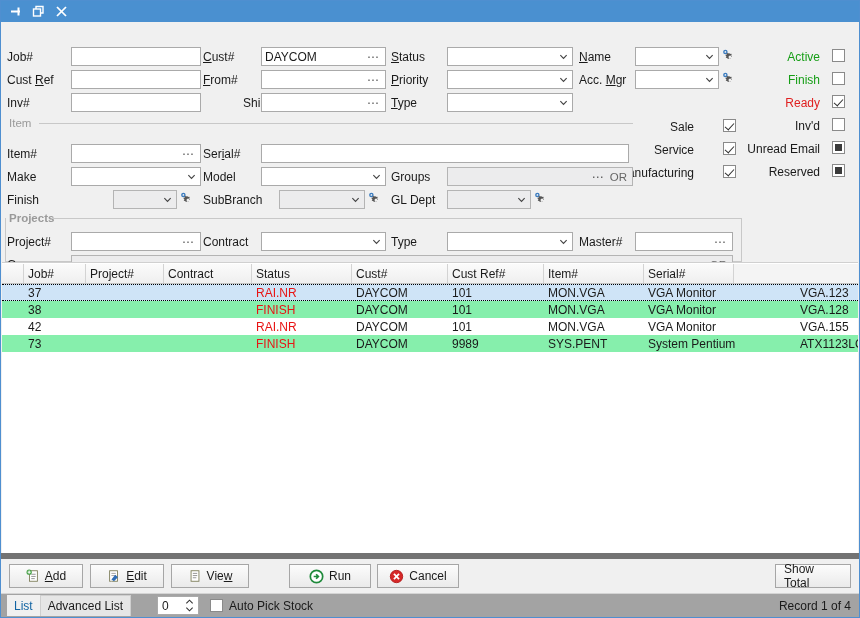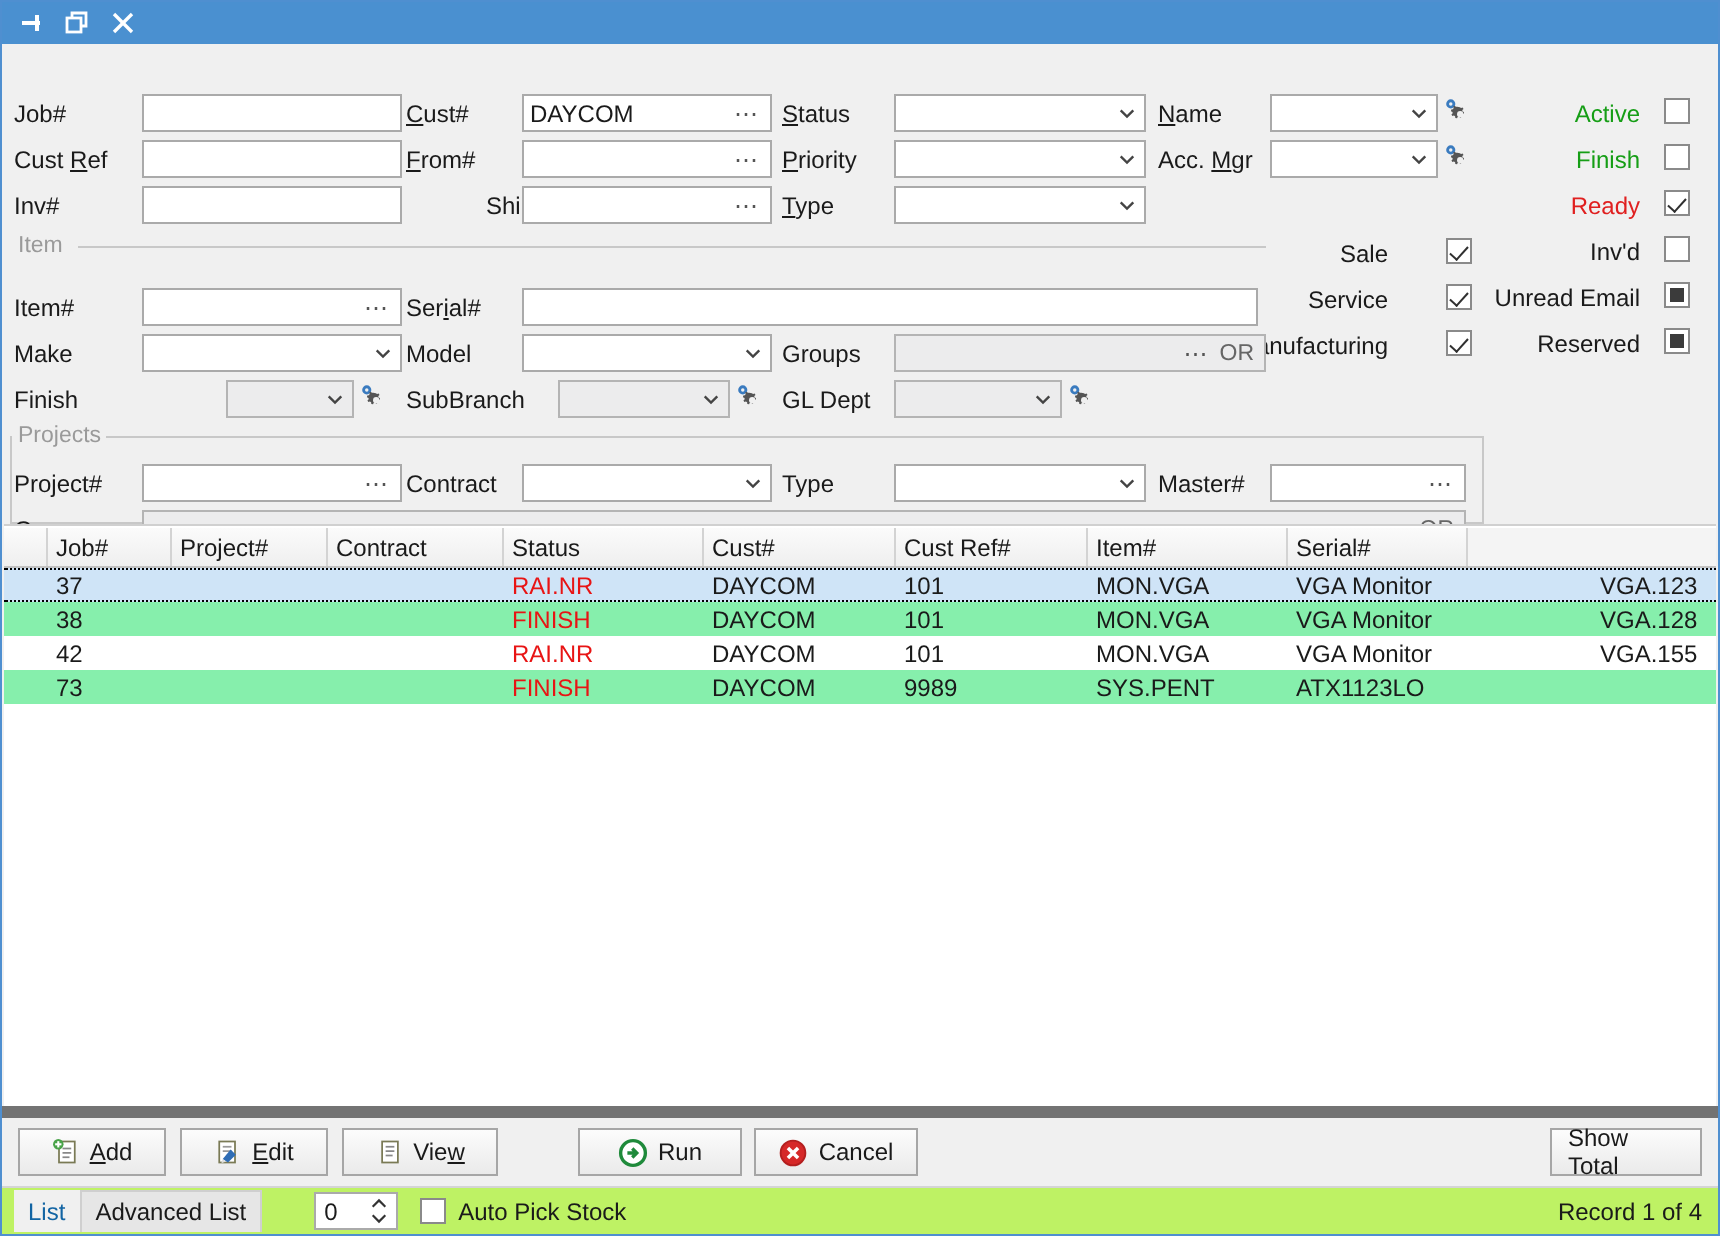--- a/index.html
+++ b/index.html
@@ -159,21 +159,21 @@
   .btn{
     box-sizing:border-box;height:24px;
     background:linear-gradient(#fcfcfc,#eaeaea);
     border:1px solid #a6a6a6;
     display:flex;align-items:center;justify-content:center;
     gap:5px;font-size:12px;color:#1a1a1a;cursor:pointer;
     padding:0 8px;
   }
   .btn u{text-decoration:underline;}
   .statusbar{
-    flex:0 0 auto;height:23px;background:#bef264;
+    flex:0 0 auto;height:23px;background:#a3a3a3;
     border-top:1px solid #d4d4d4;
     display:flex;align-items:center;padding:0 6px;
     position:relative;
   }
   .tab{
     box-sizing:border-box;height:21px;display:flex;align-items:center;
     padding:0 7px;font-size:12px;
   }
   .tab.active{color:#1264a3;background:#f0f0f0;}
   .tab.inactive{background:#e6e6e6;border:1px solid #cfcfcf;border-bottom:none;color:#1a1a1a;}
@@ -407,21 +407,21 @@
     </div>
     <span class="gear" style="left:532px;top:169px;">
       <svg width="14" height="14" viewBox="0 0 16 16">
           <circle cx="5" cy="4.5" r="2.6" fill="#3a7bbf"></circle>
           <circle cx="5" cy="4.5" r="1" fill="#f0f0f0"></circle>
           <path d="M10.2 6.4l.7.4.9-.3.5.9-.7.6.1.8.9.4-.2 1-.9.1-.5.7.3.9-.9.5-.6-.7-.8.1-.4.9-1-.2-.1-.9-.7-.5-.9.3-.5-.9.7-.6-.1-.8-.9-.4.2-1 .9-.1.5-.7-.3-.9.9-.5.6.7.8-.1z" fill="#555"></path>
           <circle cx="10.4" cy="10.4" r="1.8" fill="#f0f0f0"></circle>
         </svg>
     </span>
 
-    <div class="grp-cap" style="left:6px;top:190px;">Projects</div>
+    <div class="grp-cap" style="left:6px;top:190px;font-weight:bold;">Projects</div>
     <div class="grp-box" style="left:4px;top:196px;width:737px;height:44px;"></div>
     <div class="grp-line" style="left:52px;top:196px;width:688px;"></div>
 
     <div class="lbl" style="left:6px;top:213px;">Project#</div>
     <div class="fld" style="left:70px;top:210px;width:130px;">
       <span class="val"></span>
       <span class="ell">⋯</span>
     </div>
 
     <div class="lbl" style="left:202px;top:213px;">Contract</div>
@@ -502,20 +502,21 @@
         </div>
         <div class="grow alt">
           <div class="gc" style="width: 22px; flex: 0 0 22px;"></div>
           <div class="gc" style="width: 62px; flex: 0 0 62px;">73</div>
           <div class="gc" style="width: 78px; flex: 0 0 78px;"></div>
           <div class="gc" style="width: 88px; flex: 0 0 88px;"></div>
           <div class="gc status" style="width: 100px; flex: 0 0 100px;">FINISH</div>
           <div class="gc" style="width: 96px; flex: 0 0 96px;">DAYCOM</div>
           <div class="gc" style="width: 96px; flex: 0 0 96px;">9989</div>
           <div class="gc" style="width: 100px; flex: 0 0 100px;">SYS.PENT</div>
+          <div class="gc" style="width: 152px; flex: 0 0 152px;">System Pentium</div>
           <div class="gc" style="width: 90px; flex: 0 0 90px;">ATX1123LO</div>
         </div>
       </div>
   </div>
 
   <div class="btmbar">
     <div class="btn" style="width:74px;margin-left:2px;">
       <svg width="14" height="14" viewBox="0 0 16 16">
           <rect x="4" y="2" width="9" height="12" fill="#fff" stroke="#7a7a55" stroke-width="1"></rect>
           <line x1="6" y1="6" x2="11" y2="6" stroke="#888" stroke-width="1"></line>

